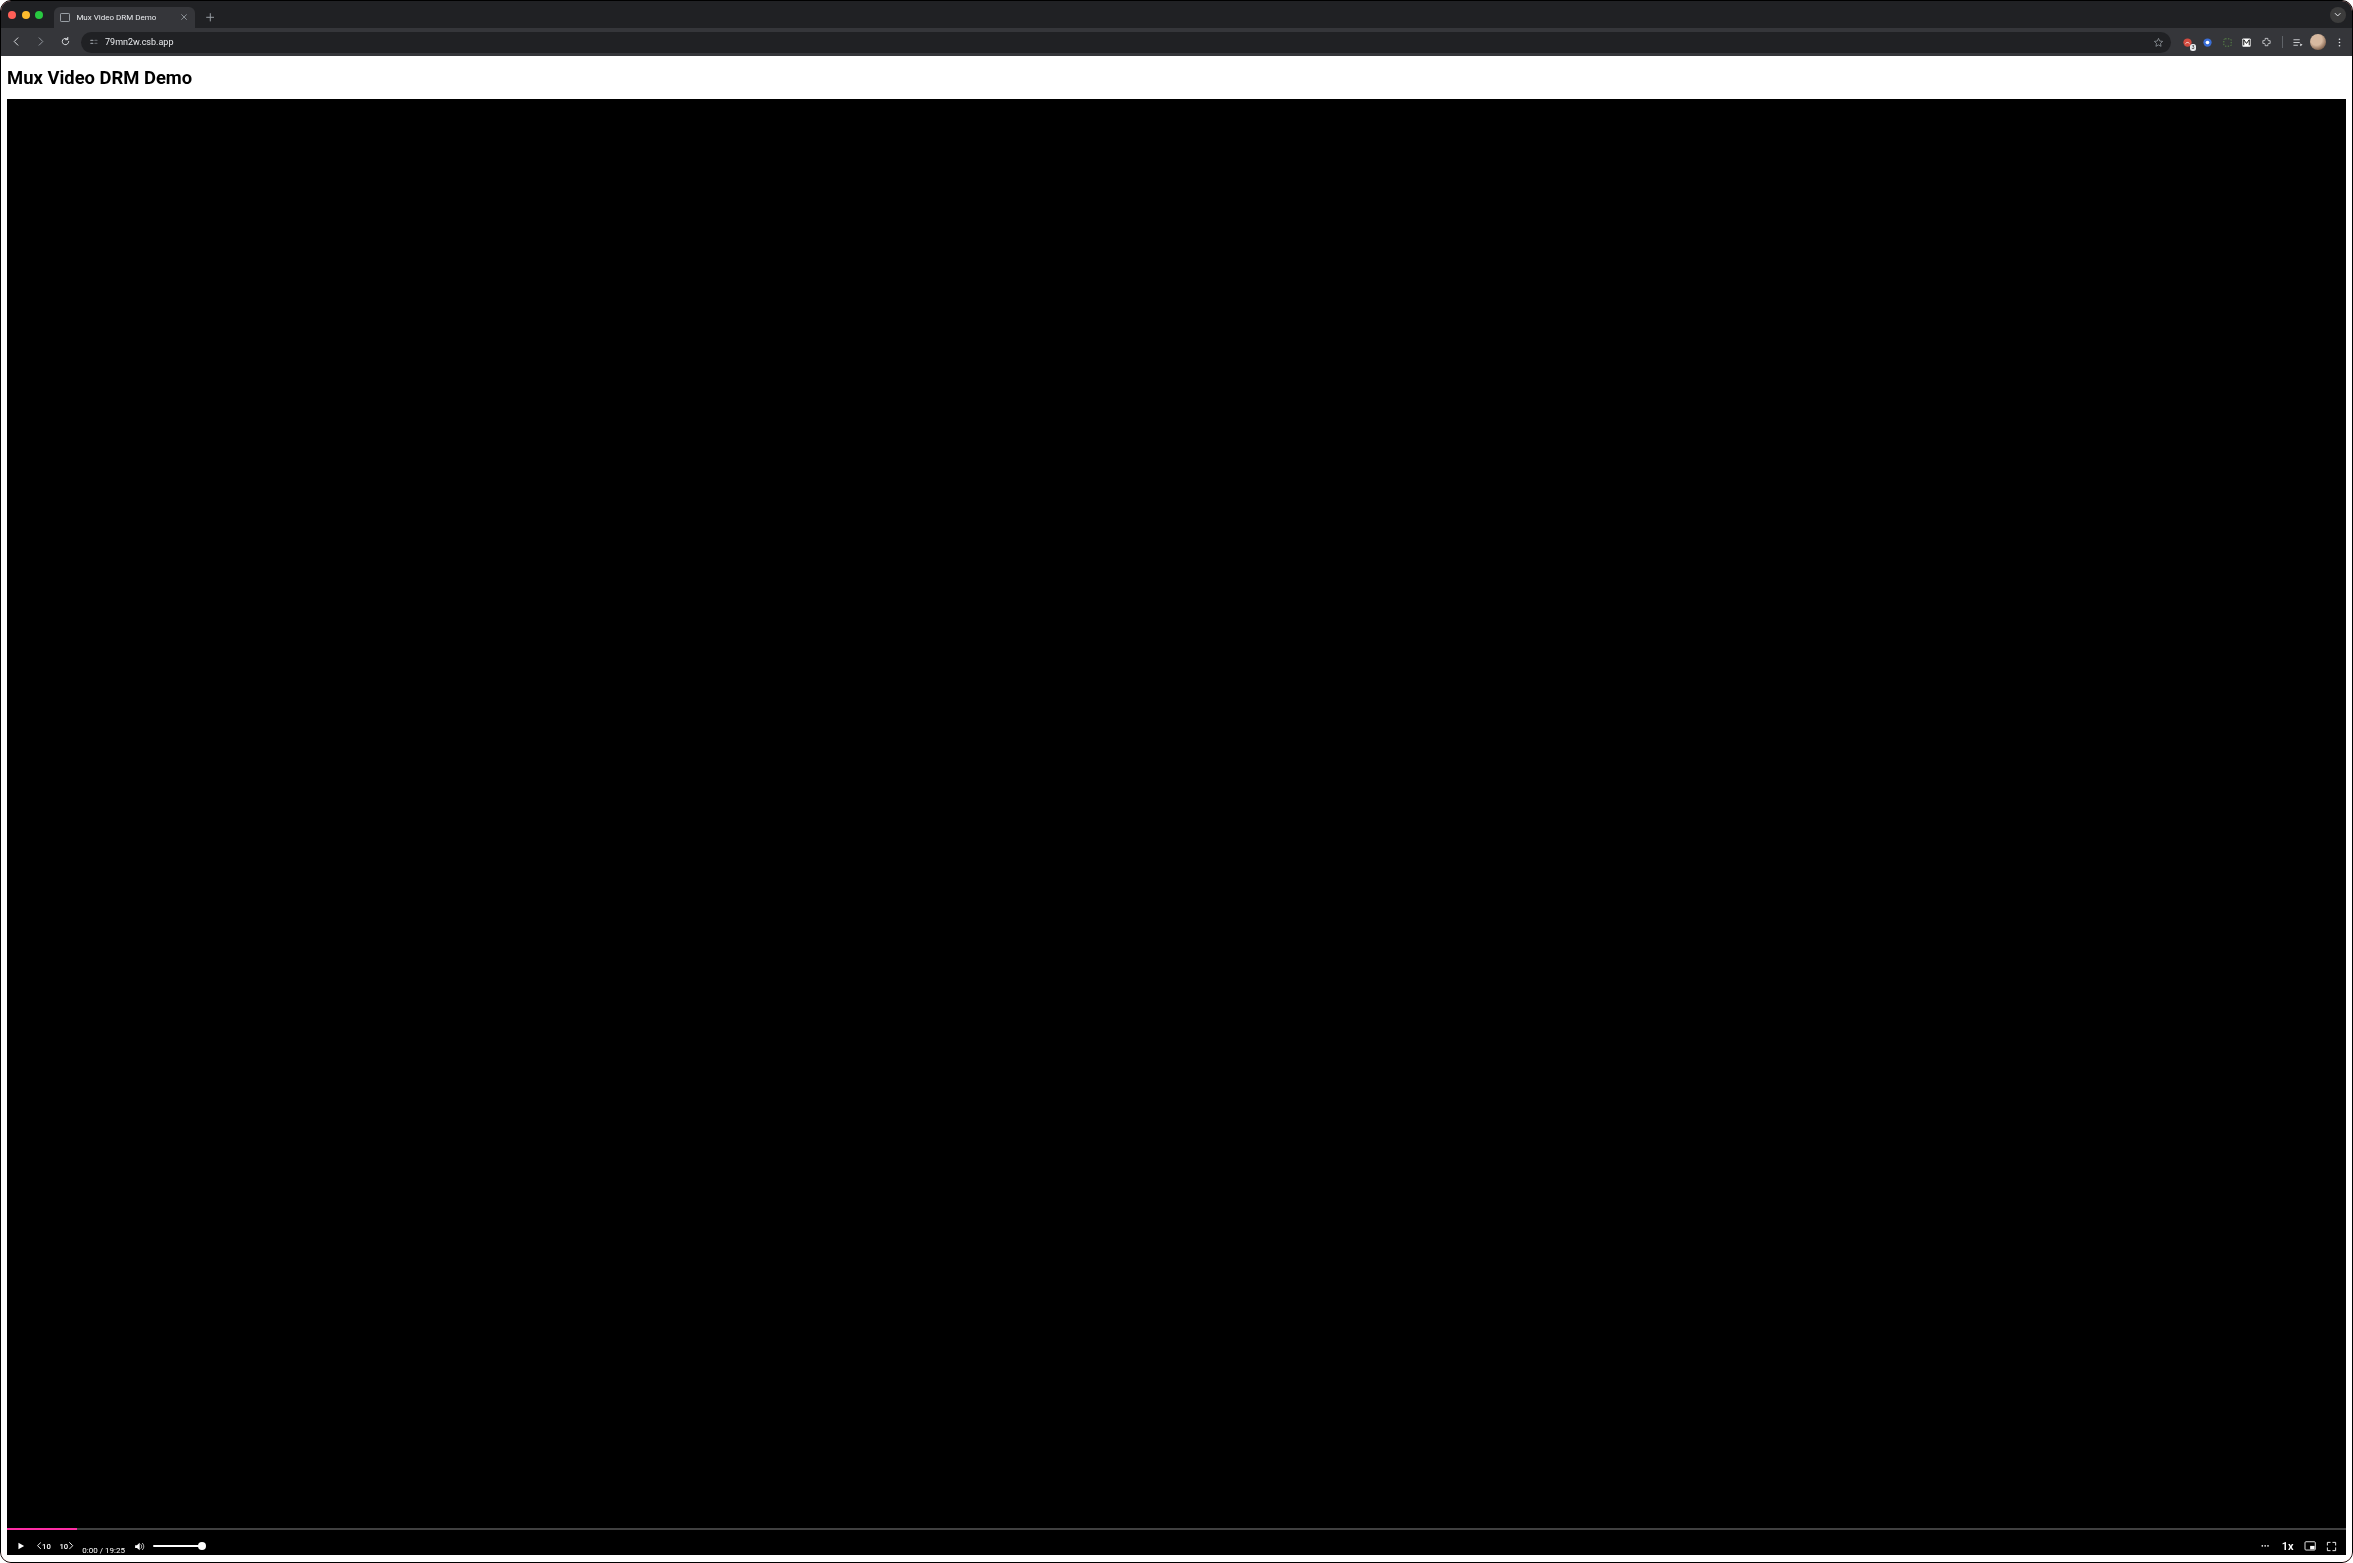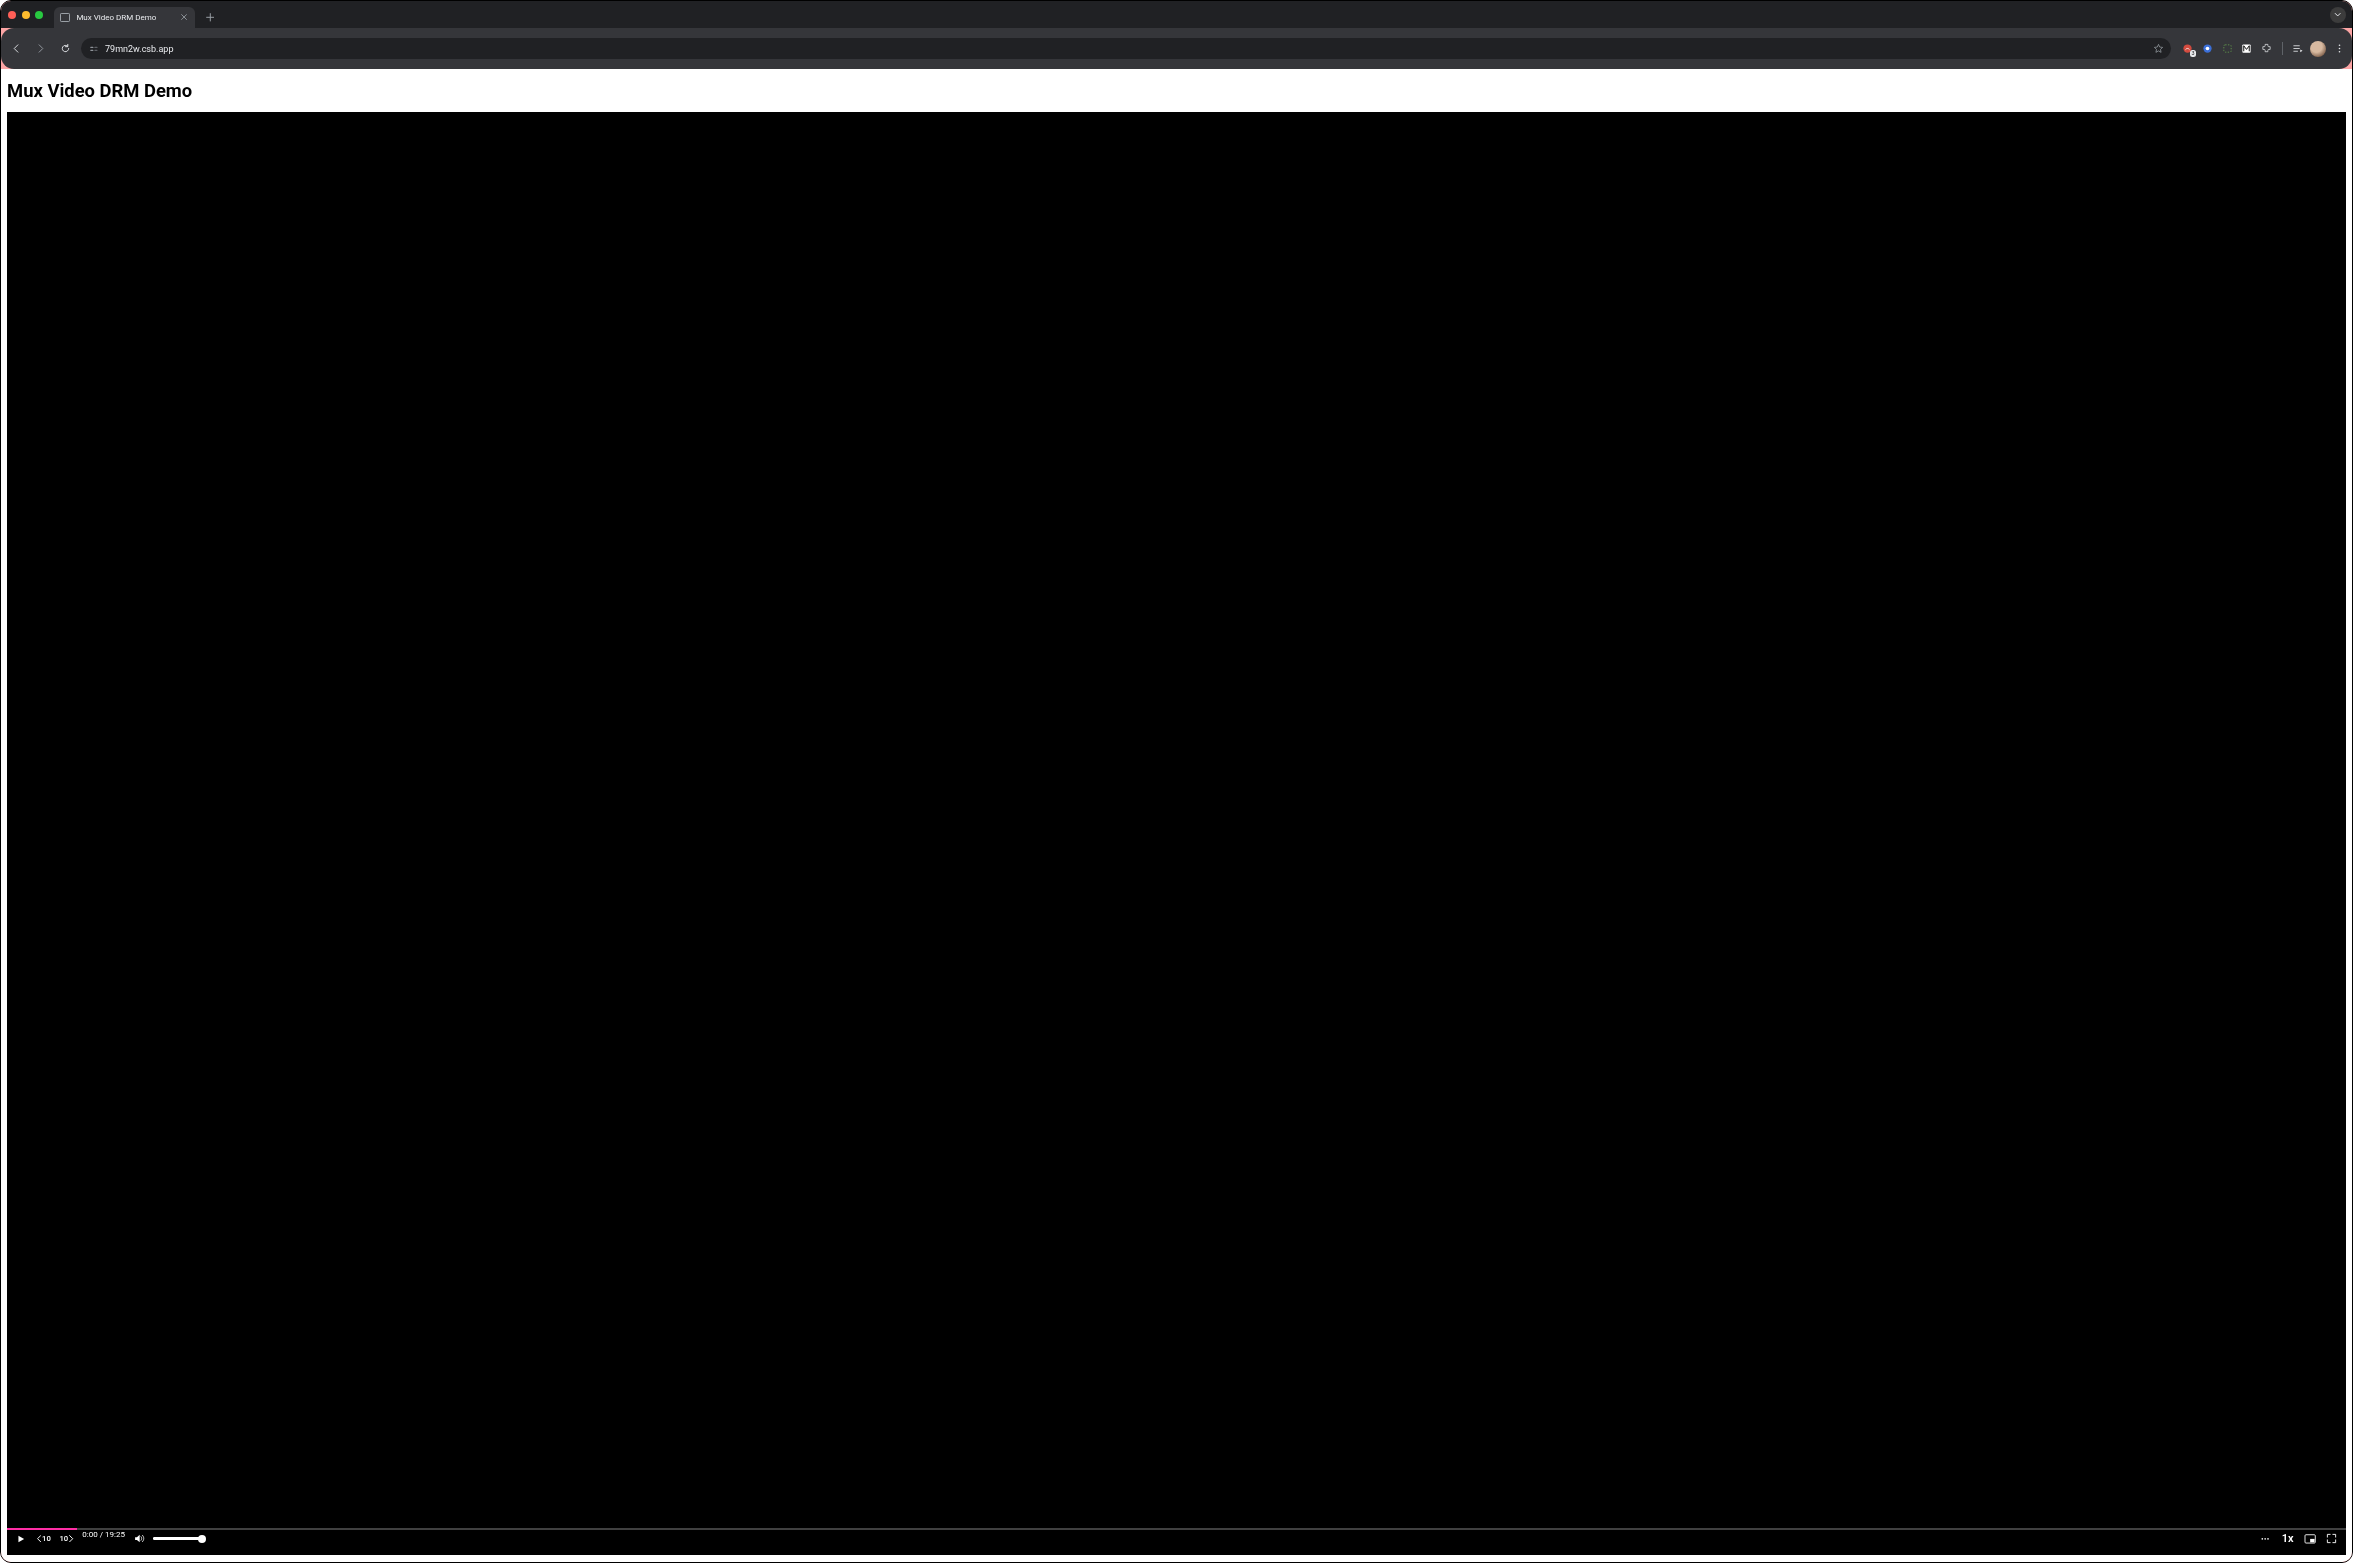--- a/index.html
+++ b/index.html
@@ -77,26 +77,25 @@
     position: absolute; right: 6.1px; top: 6.1px;
     width:16px; height:16px; border-radius:50%;
     background:#3c3c3c;
     display:flex; align-items:center; justify-content:center;
     color:#e8eaed;
   }
 
   
   .toolbar {
     background: #35363a;
-    height: 41px;
+    height: 28px;
     display:flex;
     align-items:center;
     padding: 0 6.1px;
     gap: 6.1px;
-    border-radius: 13px;
   }
   .nav-btn {
     width: 18.4px; height: 18.4px;
     display:flex; align-items:center; justify-content:center;
     color:#9aa0a6;
     border-radius: 50%;
   }
   .nav-btn.enabled { color:#e8eaed; }
   .omnibox {
     flex:1;
@@ -164,21 +163,21 @@
   .progress-fill {
     position:absolute; left:0; top:0; bottom:0;
     background:#ff2ea6;
   }
 
   
   .control-bar {
     height:24.5px;
     background:#000;
     display:flex;
-    align-items:flex-start;
+    align-items:flex-end;
     padding: 0 7.4px;
     gap: 8.6px;
     color:#fff;
     font-size:8px;
   }
   .ctrl-btn {
     display:flex; align-items:center; justify-content:center;
     height:17px; min-width:13.5px;
     color:#fff;
   }

